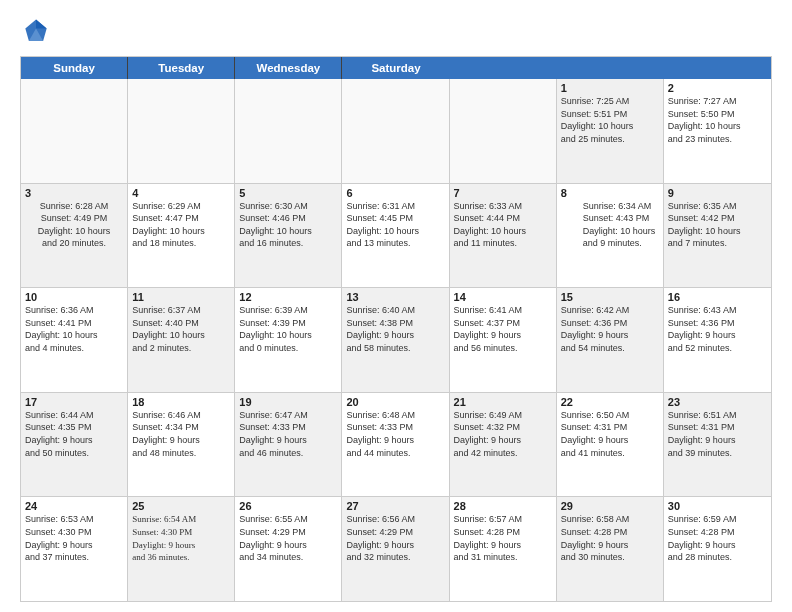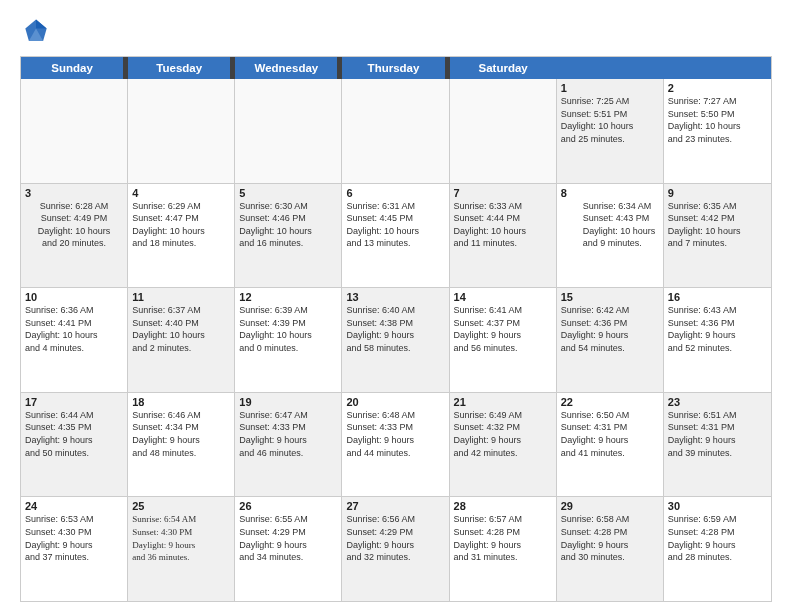--- a/index.html
+++ b/index.html
@@ -63,21 +63,21 @@
       display: grid;
       grid-template-columns: repeat(7, 1fr);
       background: #3674c0;
     }
     .cal-header-cell {
       color: #fff;
       font-size: 11.5px;
       font-weight: bold;
       text-align: center;
       padding: 5px 2px;
-      border-right: 5px solid #404040;
+      border-right: 1px solid #404040;
     }
     .cal-header-cell:last-child { border-right: none; }
     .cal-body {
       flex: 1;
       display: flex;
       flex-direction: column;
     }
     .cal-row {
       display: grid;
       grid-template-columns: repeat(7, 1fr);
@@ -130,21 +130,20 @@
       <div class="calendar-title"></div>
       <div class="calendar-subtitle"></div>
     </div>
   </div>
 
   <div class="calendar">
     <div class="cal-header-row">
     <div class="cal-header-cell">Sunday</div>
         <div class="cal-header-cell">Tuesday</div>
         <div class="cal-header-cell">Wednesday</div>
-        <div class="cal-header-cell">Thursday</div>
         <div class="cal-header-cell">Saturday</div>
       </div>
     <div class="cal-body">
     <div class="cal-row">
           <div class="cal-cell empty"></div>
           <div class="cal-cell empty"></div>
           <div class="cal-cell empty"></div>
           <div class="cal-cell empty"></div>
           <div class="cal-cell empty"></div>
           <div class="cal-cell shaded">

